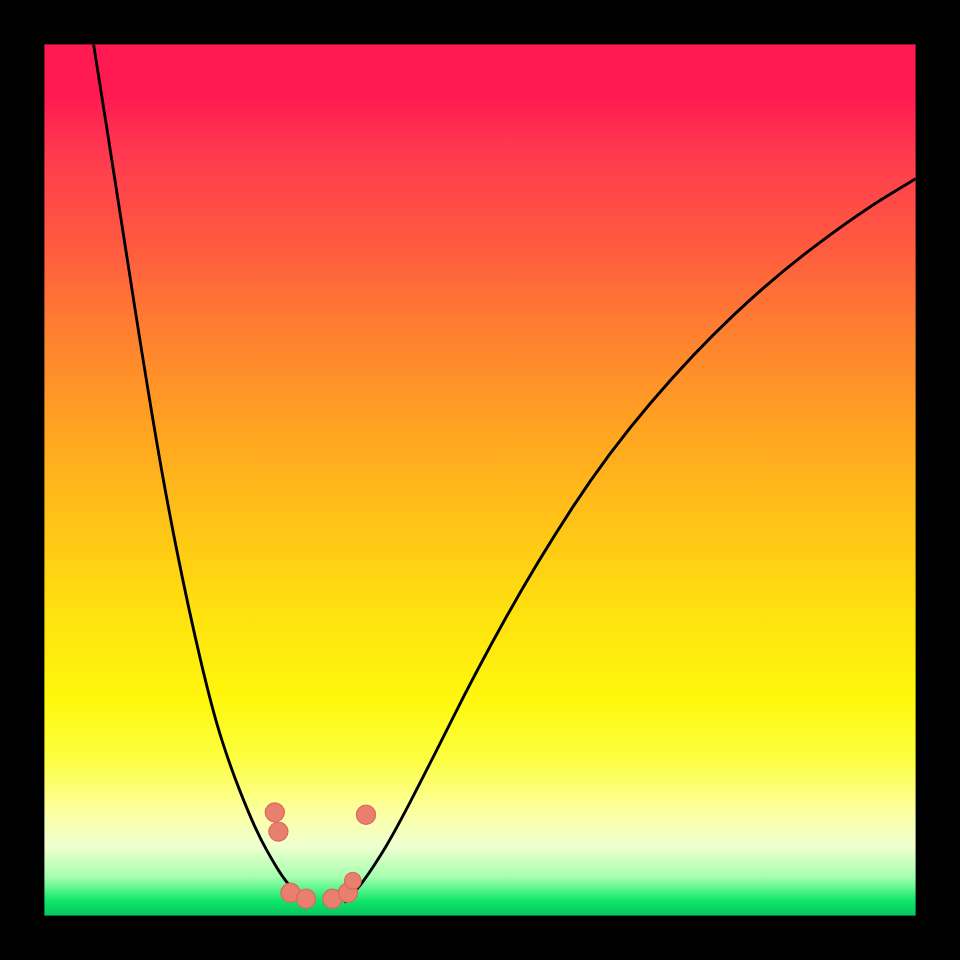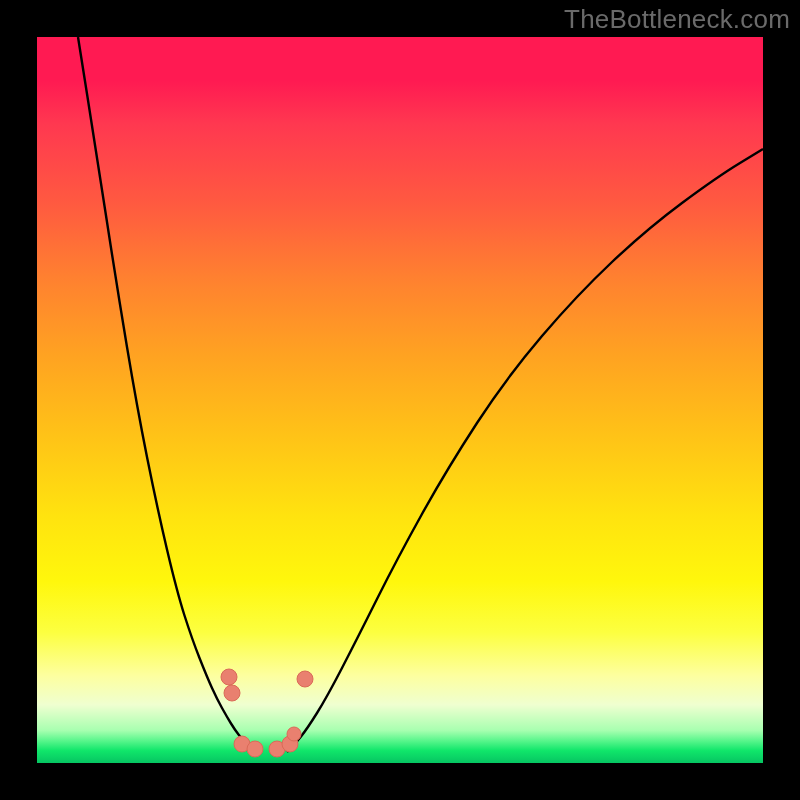--- a/index.html
+++ b/index.html
@@ -62,21 +62,20 @@
     width: 726px;
     height: 726px;
     overflow: visible;
   }
 </style>
 </head>
 <body>
 
 <div class="frame">
 
-  <div class="watermark">TheBottleneck.com</div>
 
   <div class="plot">
     <svg class="curves" viewBox="0 0 726 726">
       <path id="left-curve-path" fill="none" stroke="#000" stroke-width="2.4" d="M 41 0 Q 41 0 50.5 60 Q 60 120 70 185 Q 80 250 90 310 Q 100 370 110 420 Q 120 470 130 512.5 Q 140 555 147.5 578.5 Q 155 602 162.5 621 Q 170 640 175 651 Q 180 662 185 671 Q 190 680 194 686.5 Q 198 693 201.5 697.5 Q 205 702 208.5 706 Q 212 710 215 712.5 T 218 715"></path>
       <path id="right-curve-path" fill="none" stroke="#000" stroke-width="2.4" d="M 250 715 Q 250 715 254 711 Q 258 707 264 699.5 Q 270 692 280 676 Q 290 660 305 631 Q 320 602 340 562 Q 360 522 385 477 Q 410 432 440 386 Q 470 340 505 299 Q 540 258 575 225 Q 610 192 645 166 Q 680 140 703 126 T 726 112"></path>
       <g id="markers-group">
           <circle cx="192" cy="640" r="8" fill="#e9806f" stroke="#da6a58" stroke-width="1"></circle>
           <circle cx="195" cy="656" r="8" fill="#e9806f" stroke="#da6a58" stroke-width="1"></circle>
           <circle cx="205" cy="707" r="8" fill="#e9806f" stroke="#da6a58" stroke-width="1"></circle>
           <circle cx="218" cy="712" r="8" fill="#e9806f" stroke="#da6a58" stroke-width="1"></circle>

